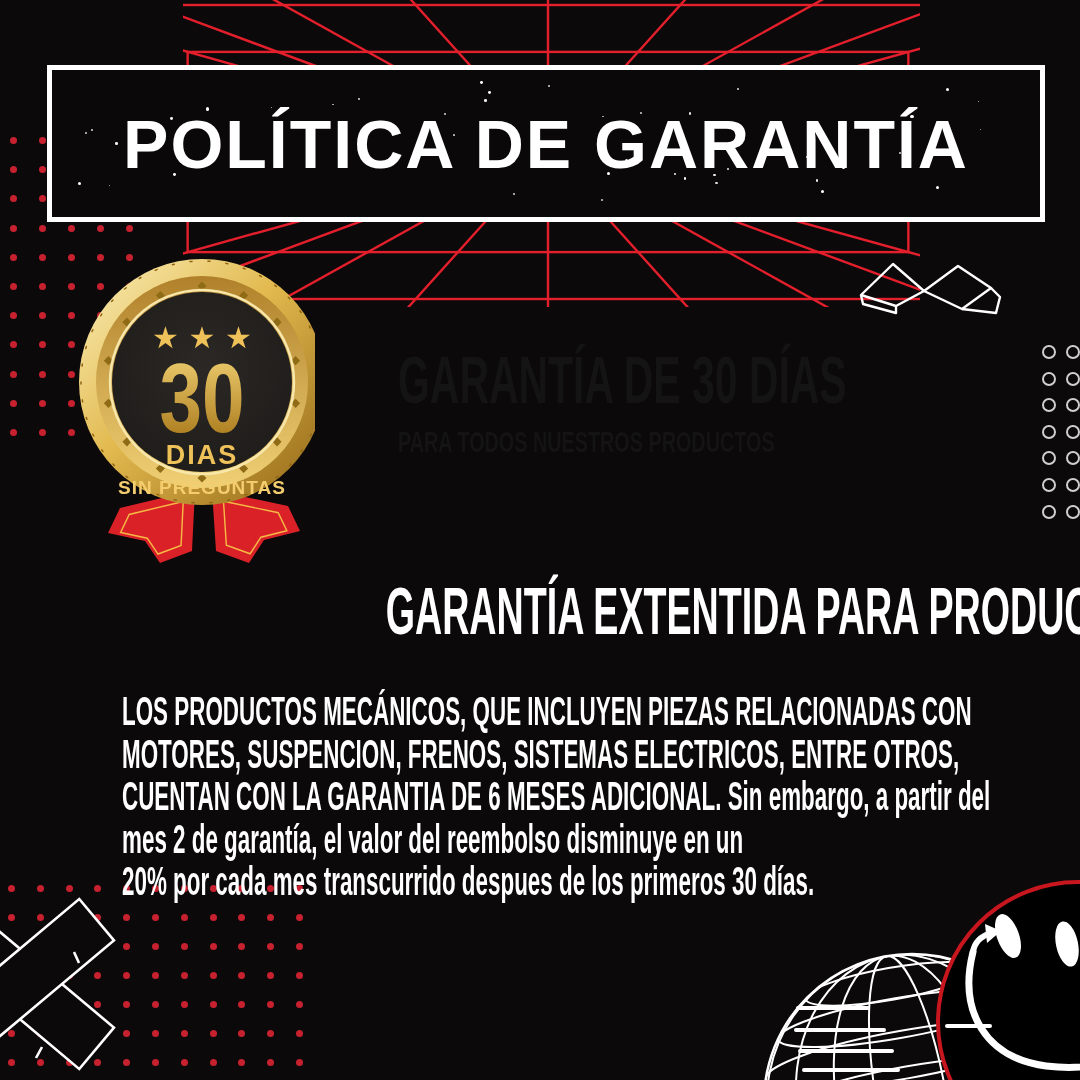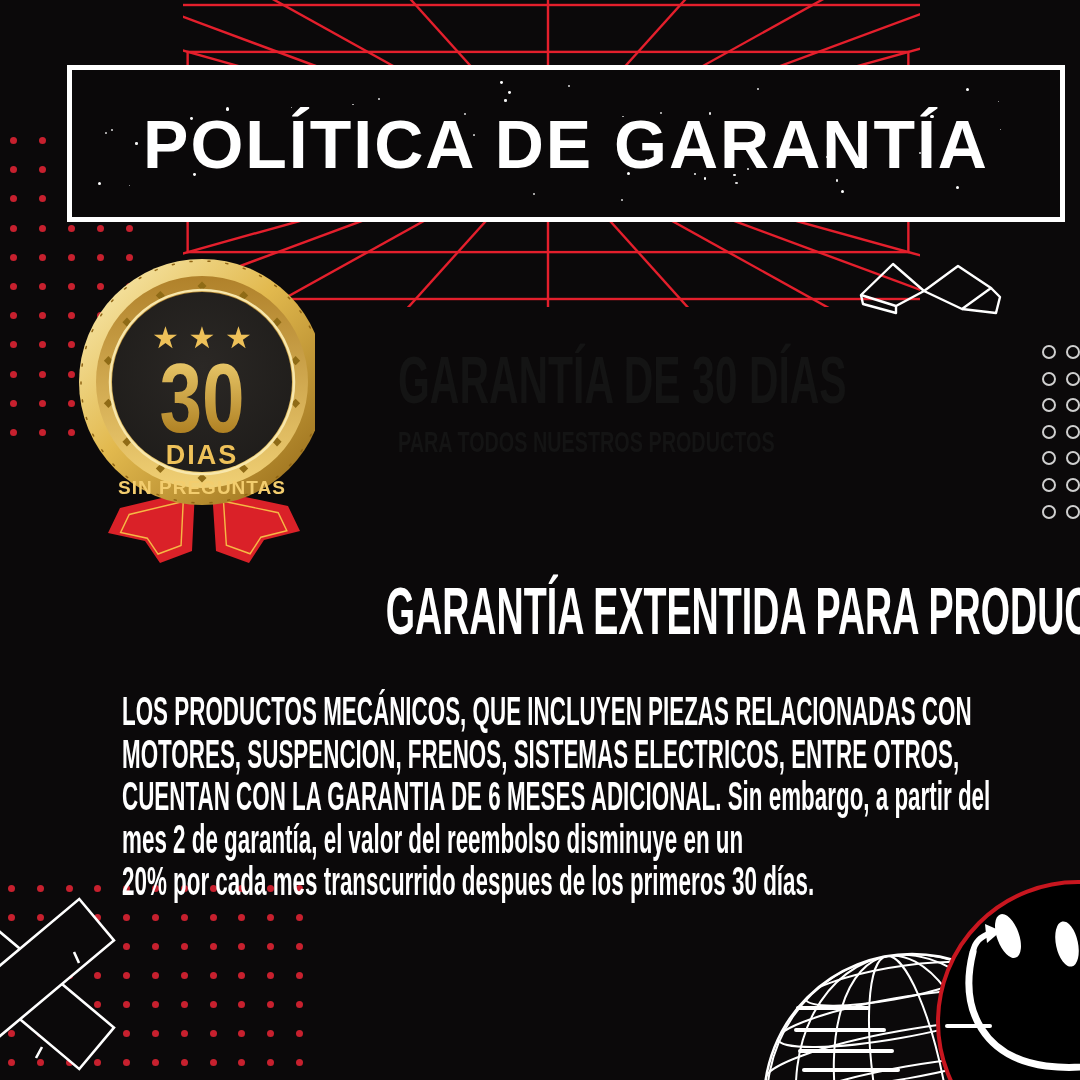--- a/index.html
+++ b/index.html
@@ -1,21 +1,21 @@
 <!DOCTYPE html>
 <html><head>
 <meta charset="utf-8">
 <style>
   html,body{margin:0;padding:0;background:#000;}
   .canvas{position:relative;width:1080px;height:1080px;overflow:hidden;
           background:#0b090a;font-family:"Liberation Sans",sans-serif;}
   svg.layer{position:absolute;left:0;top:0;pointer-events:none;}
   
   .title-box{position:absolute;left:47px;top:65px;width:988px;height:147px;
-             background:#0a0809;border:5px solid #ffffff;z-index:6;overflow:hidden;margin-left:20px;}
+             background:#0a0809;border:5px solid #ffffff;z-index:6;overflow:hidden;}
   .title-box h1{position:absolute;left:0;top:0;width:100%;height:100%;margin:0;
                 display:flex;align-items:center;justify-content:center;
                 font-size:68px;font-weight:bold;letter-spacing:2px;color:#ffffff;
                 white-space:nowrap;z-index:2;}
   #speckles{position:absolute;left:0;top:0;width:100%;height:100%;z-index:1;}
   .speck{position:absolute;background:#fff;border-radius:50%;}
   
   .banner{position:absolute;left:52px;top:307px;width:988px;height:198px;z-index:4;}
   .banner-heading{position:absolute;left:346px;top:40px;font-size:66px;font-weight:bold;
                   color:#141414;line-height:1;}

